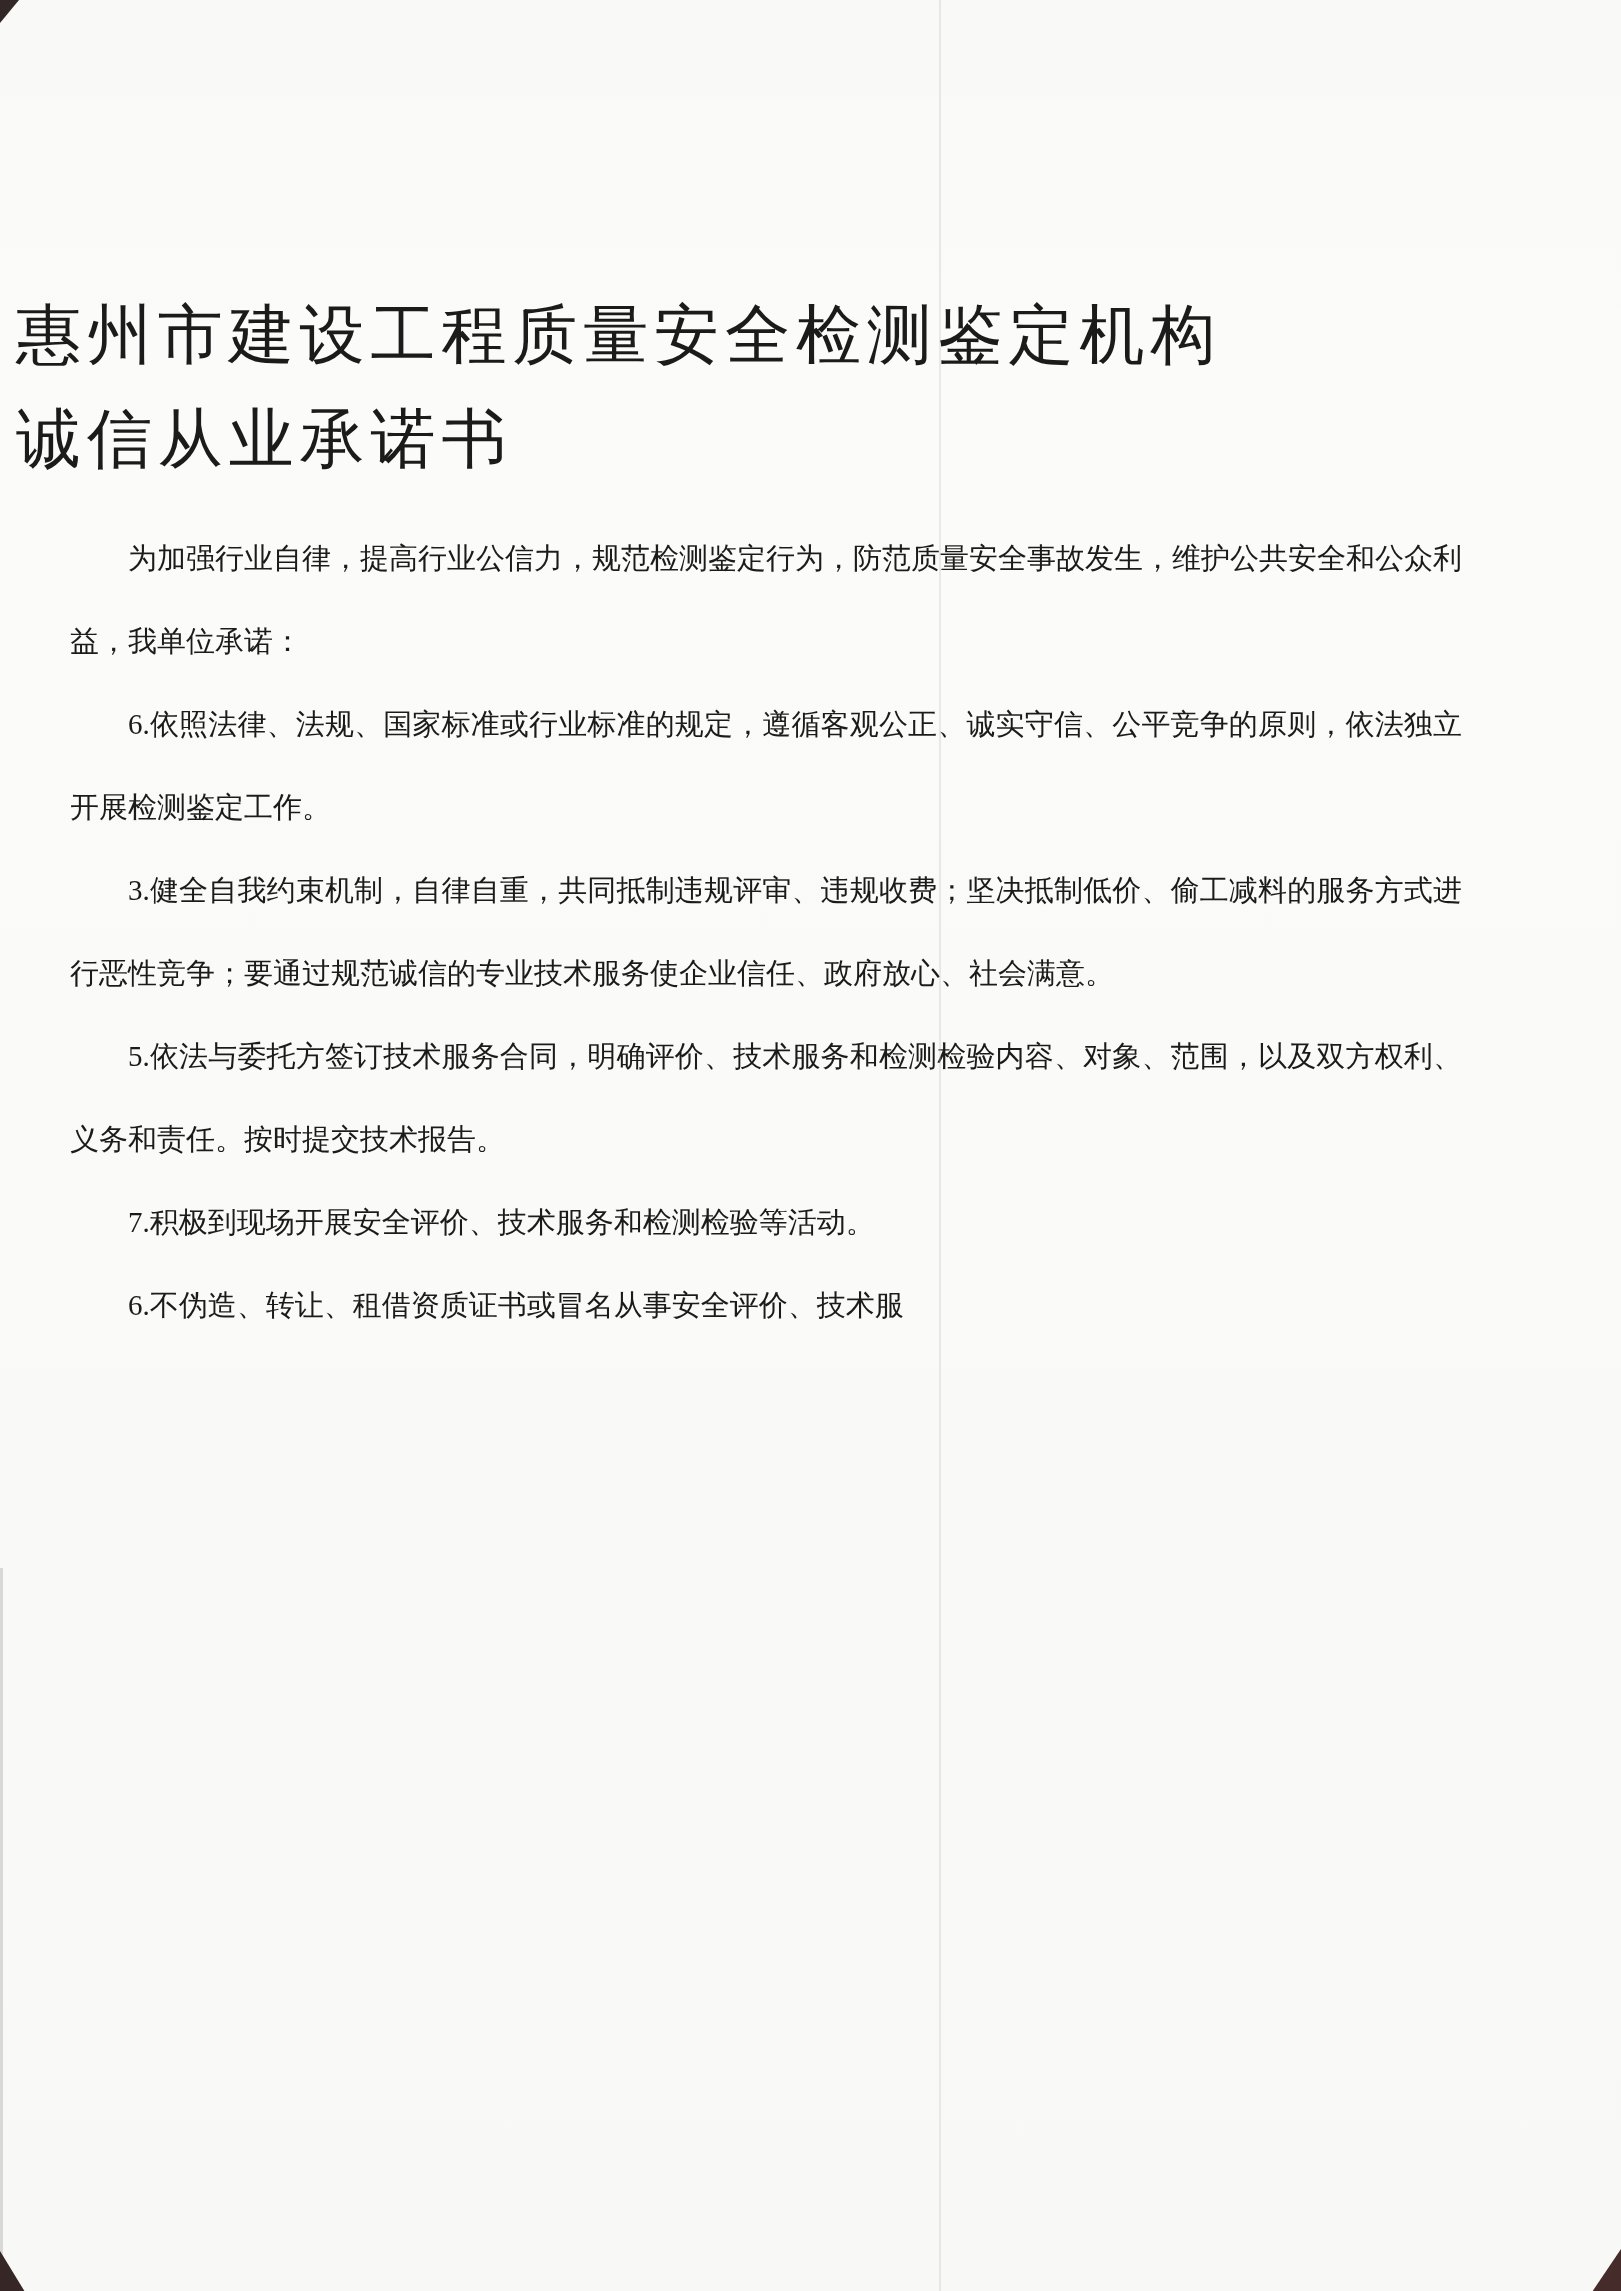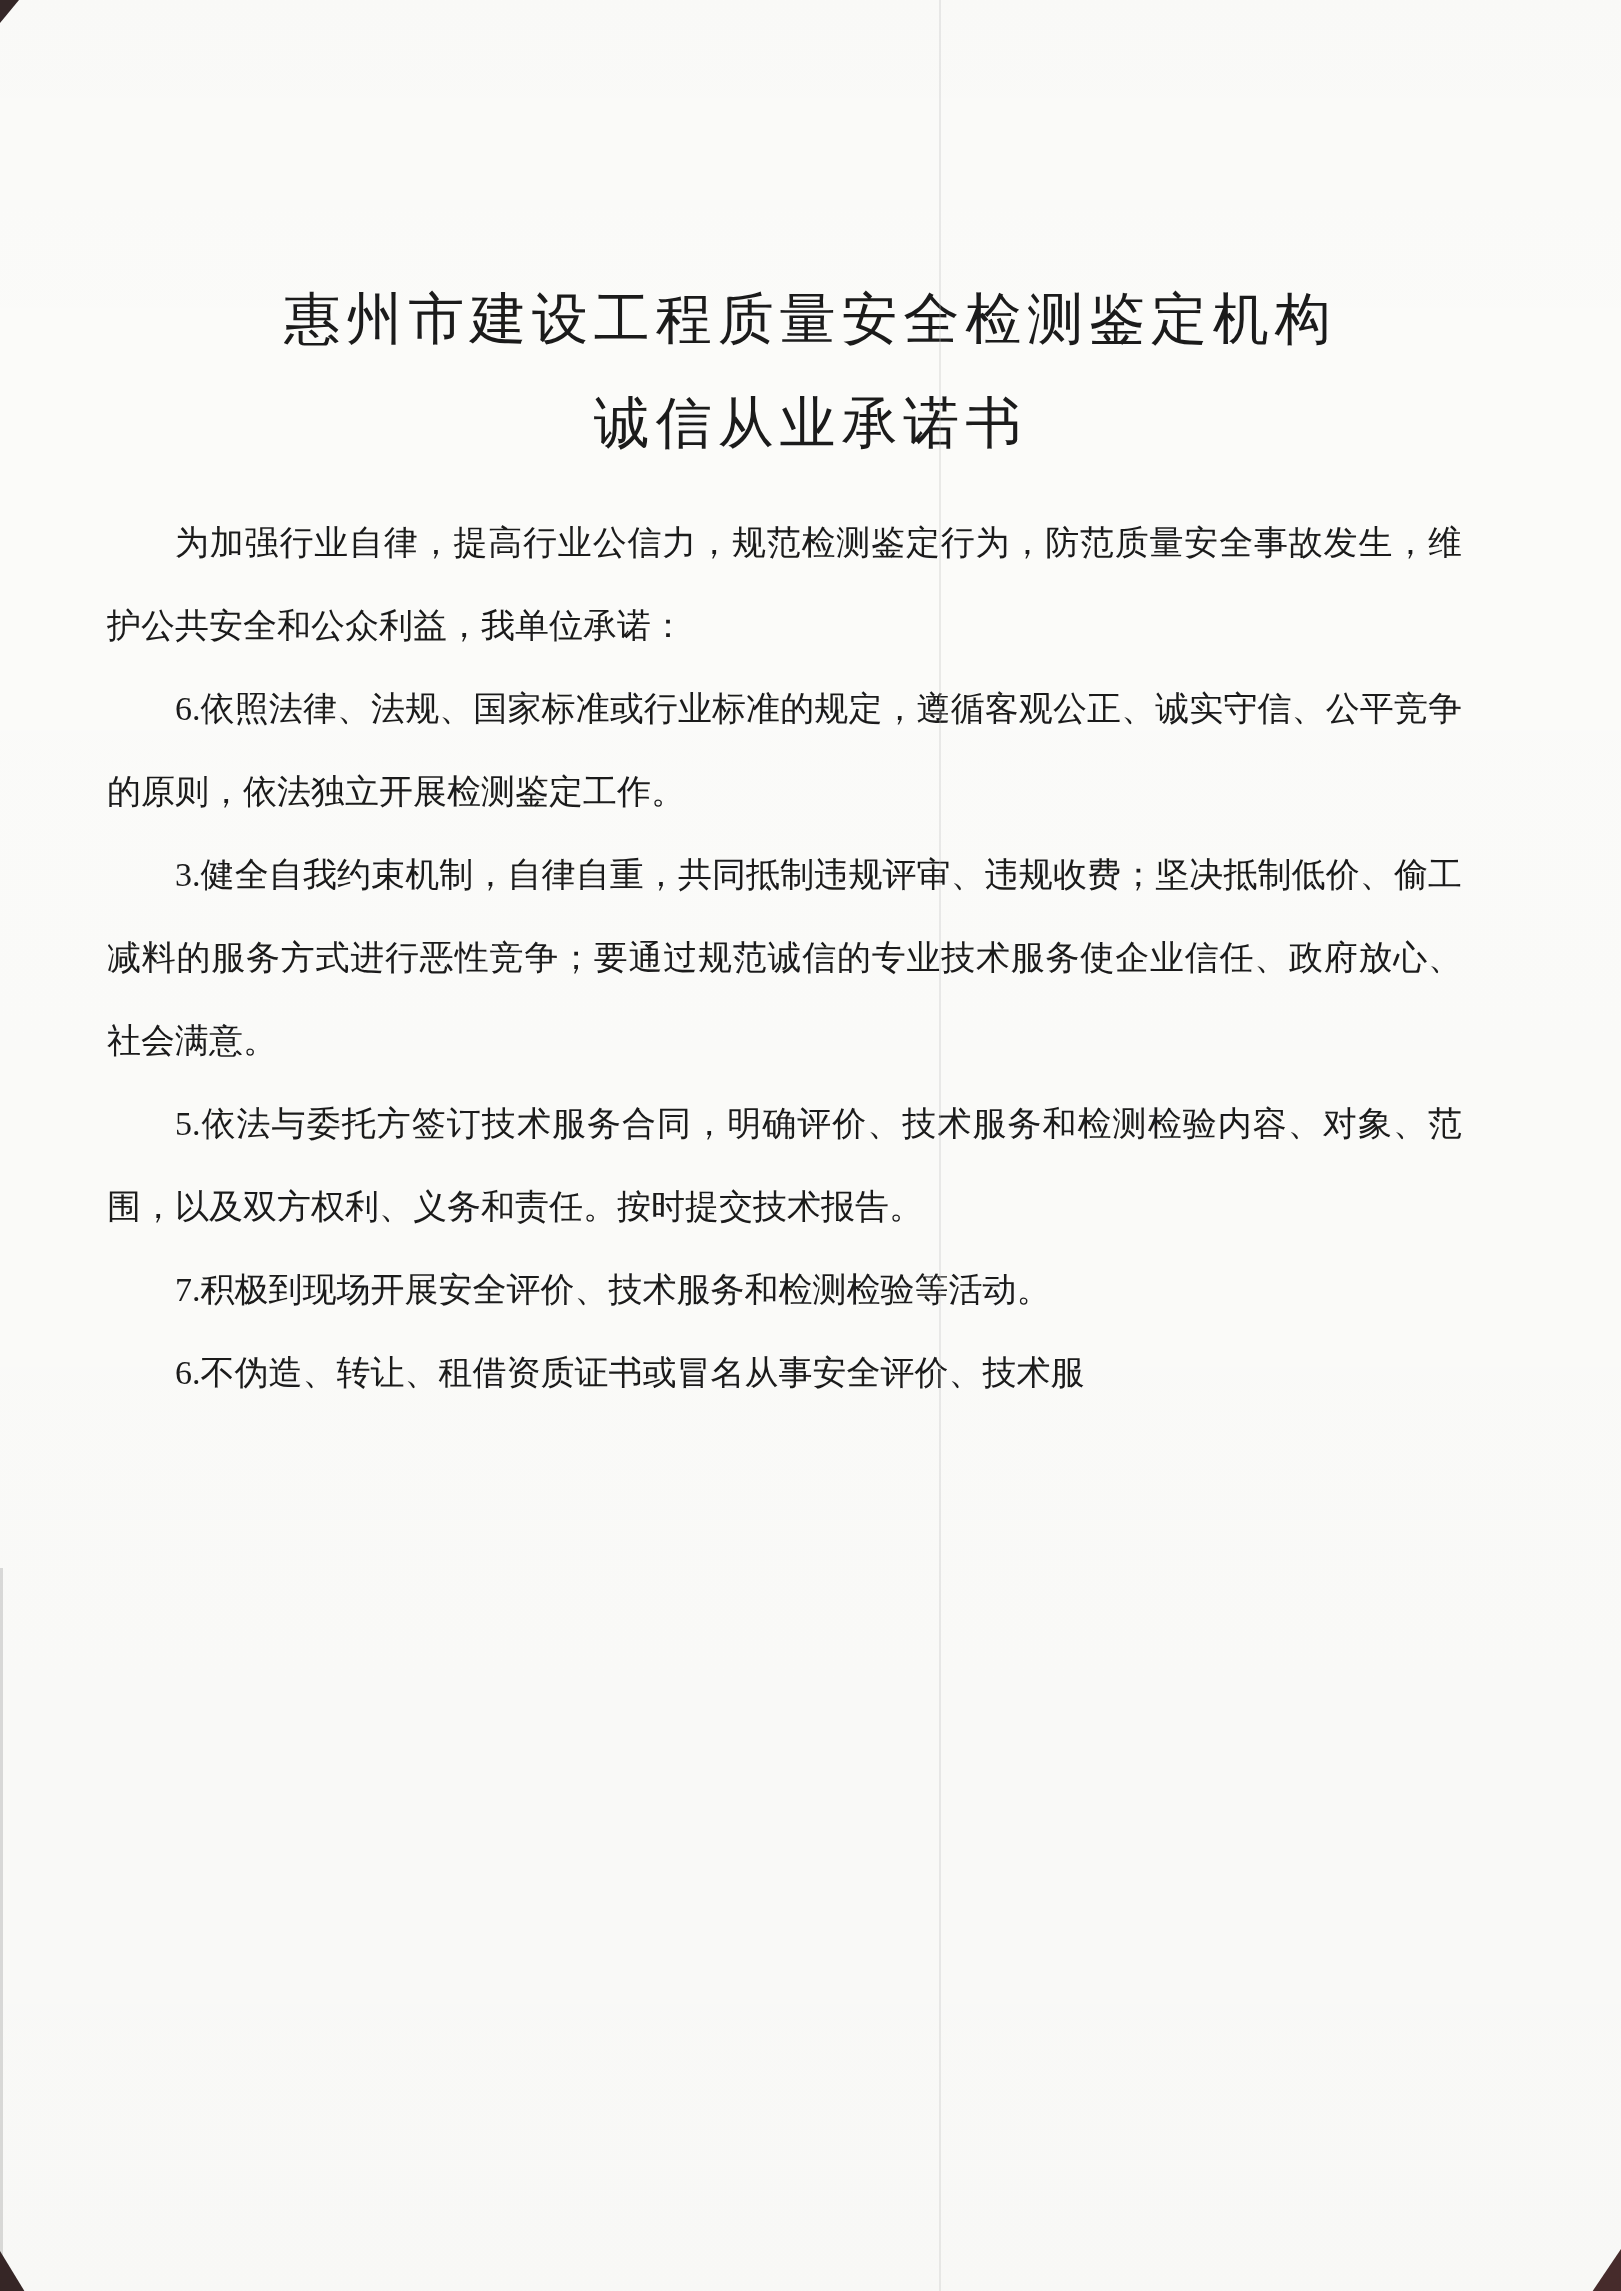--- a/index.html
+++ b/index.html
@@ -31,34 +31,33 @@
   .corner { position: absolute; width: 0; height: 0; }
   .corner.tl { top: 0; left: 0; border-top: 23.5px solid #342727; border-right: 19.6px solid transparent; }
   .corner.bl { bottom: 0; left: 0; border-bottom: 41px solid #362626; border-right: 25.5px solid transparent; }
   .corner.br { bottom: 0; right: 0; border-bottom: 43px solid #462b2b; border-left: 29px solid transparent; }
   .edge-left {
     position: absolute; left: 0; top: 1568px; width: 2.9px; height: 723px;
     background: rgba(120,120,120,0.25);
   }
 
   .title {
-    margin: 0;
+    margin: 16px;
     padding-top: 267px;
-    text-align: center;
-    font-size: 56px;
+    font-size: 65px;
     font-weight: 500;
     letter-spacing: 5.9px;
     line-height: 104px;
   }
   .title .title-line { display: block; }
 
   .doc-body {
     margin-top: 25.5px;
-    padding: 0 159px 0 107px;
-    font-size: 34px;
+    padding: 0 159px 0 70px;
+    font-size: 29px;
     line-height: 83px;
     text-align: justify;
   }
   .doc-body p {
     margin: 0;
     text-indent: 2em;
   }
 </style>
 </head>
 <body>

